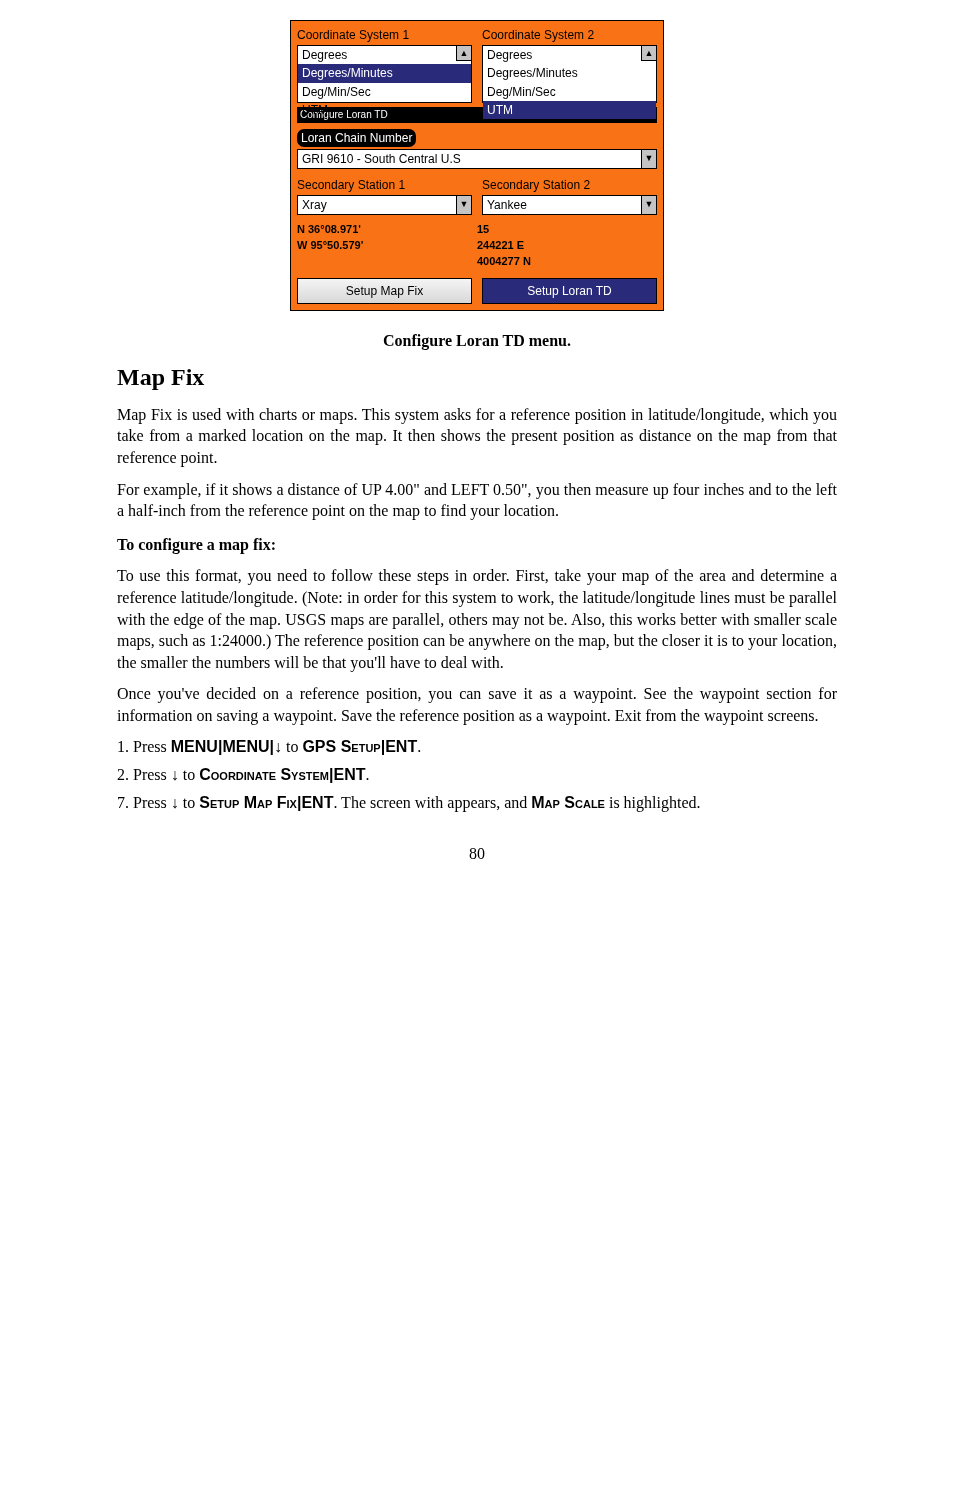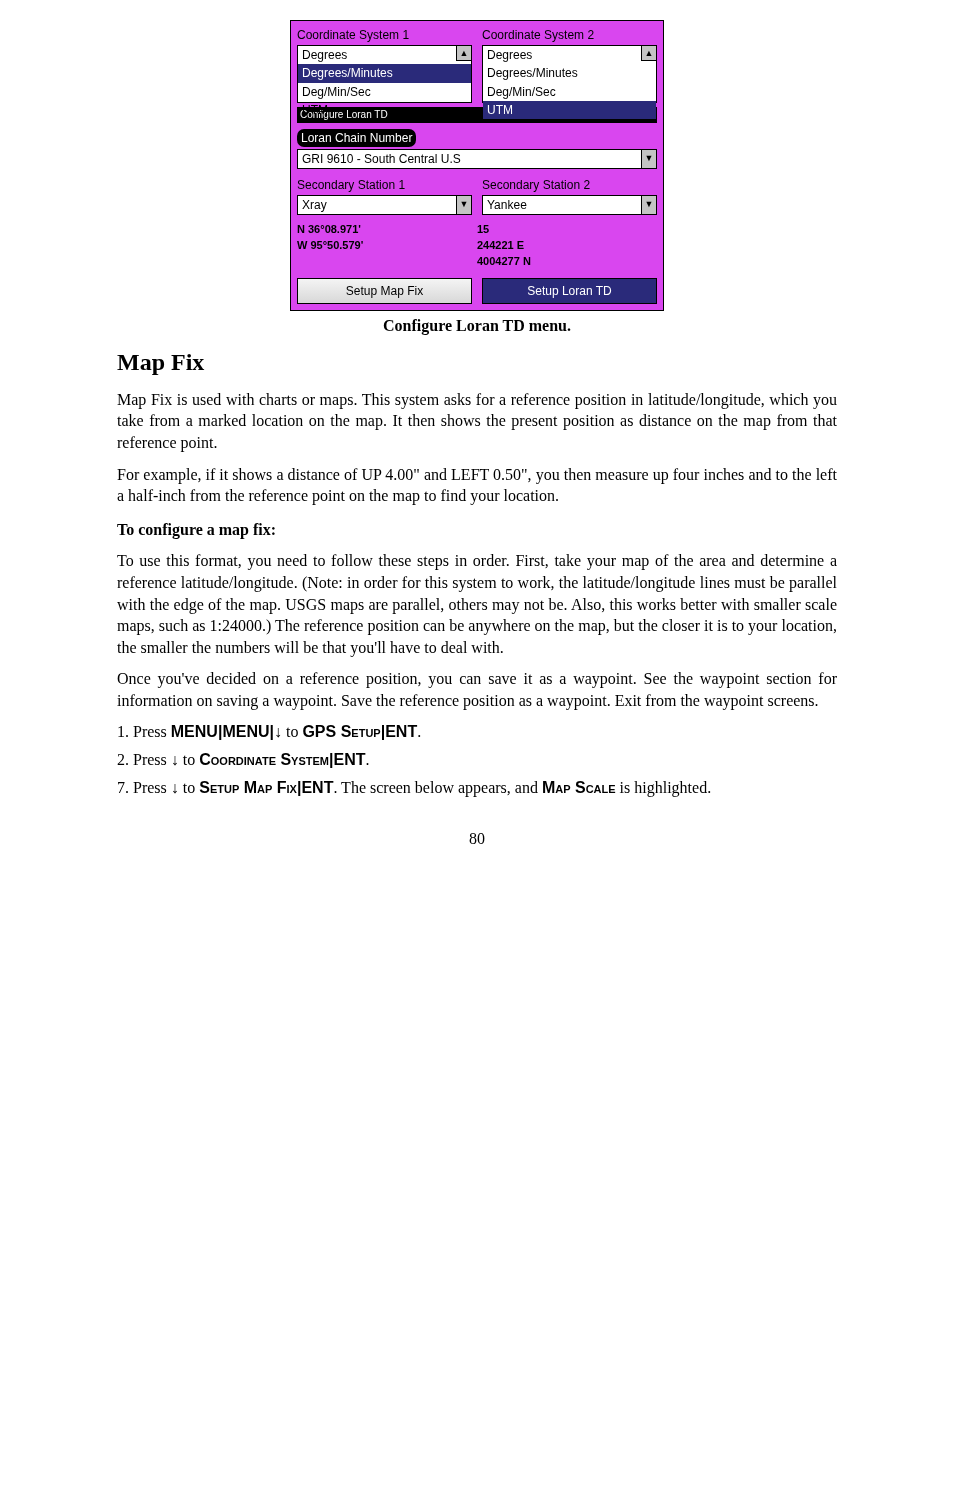--- a/index.html
+++ b/index.html
@@ -13,21 +13,21 @@
     line-height: 1.35;
   }
   .screenshot-wrap {
     text-align: center;
     margin-bottom: 4px;
   }
   .screenshot {
     display: inline-block;
     width: 360px;
     border: 1px solid #000;
-    background: #d946ef;
+    background: #f97316;
     padding: 6px;
     text-align: left;
     font-family: Arial, sans-serif;
     font-size: 12px;
     color: #000;
   }
   .cs-row {
     display: flex;
     gap: 10px;
   }
@@ -117,21 +117,21 @@
     border: 1px solid #000;
     background: linear-gradient(#f4f4f4,#d8d8d8);
   }
   .uibtn.sel {
     background: #2a2a7a;
     color: #fff;
   }
   .caption {
     text-align: center;
     font-weight: bold;
-    margin: 4px 0 10px 0;
+    margin: 19px 0 10px 0;
   }
   h2.mapfix {
     font-family: Georgia, serif;
     font-weight: bold;
     font-size: 24px;
     margin: 6px 0 6px 0;
   }
   p { text-align: justify; margin: 10px 0; }
   .subhead {
     font-weight: bold;
@@ -230,16 +230,16 @@
 
 <div class="step">
   <span>1. Press </span><span class="menu">MENU</span><span class="menu">|</span><span class="menu">MENU</span><span class="menu">|</span><span class="arrowglyph">↓</span><span> to </span><span class="scaps">GPS Setup</span><span class="menu">|</span><span class="menu">ENT</span><span>.</span>
 </div>
 
 <div class="step">
   <span>2. Press </span><span class="arrowglyph">↓</span><span> to </span><span class="scaps">Coordinate System</span><span class="menu">|</span><span class="menu">ENT</span><span>.</span>
 </div>
 
 <div class="step" style="text-align:justify;">
-  <span>7. Press </span><span class="arrowglyph">↓</span><span> to </span><span class="scaps">Setup Map Fix</span><span class="menu">|</span><span class="menu">ENT</span><span>. The screen below appears, and </span><span class="scaps">Map Scale</span><span> is highlighted.</span>
+  <span>7. Press </span><span class="arrowglyph">↓</span><span> to </span><span class="scaps">Setup Map Fix</span><span class="menu">|</span><span class="menu">ENT</span><span>. The screen with appears, and </span><span class="scaps">Map Scale</span><span> is highlighted.</span>
 </div>
 
 <div class="pagenum">80</div>
 
 </body></html>

